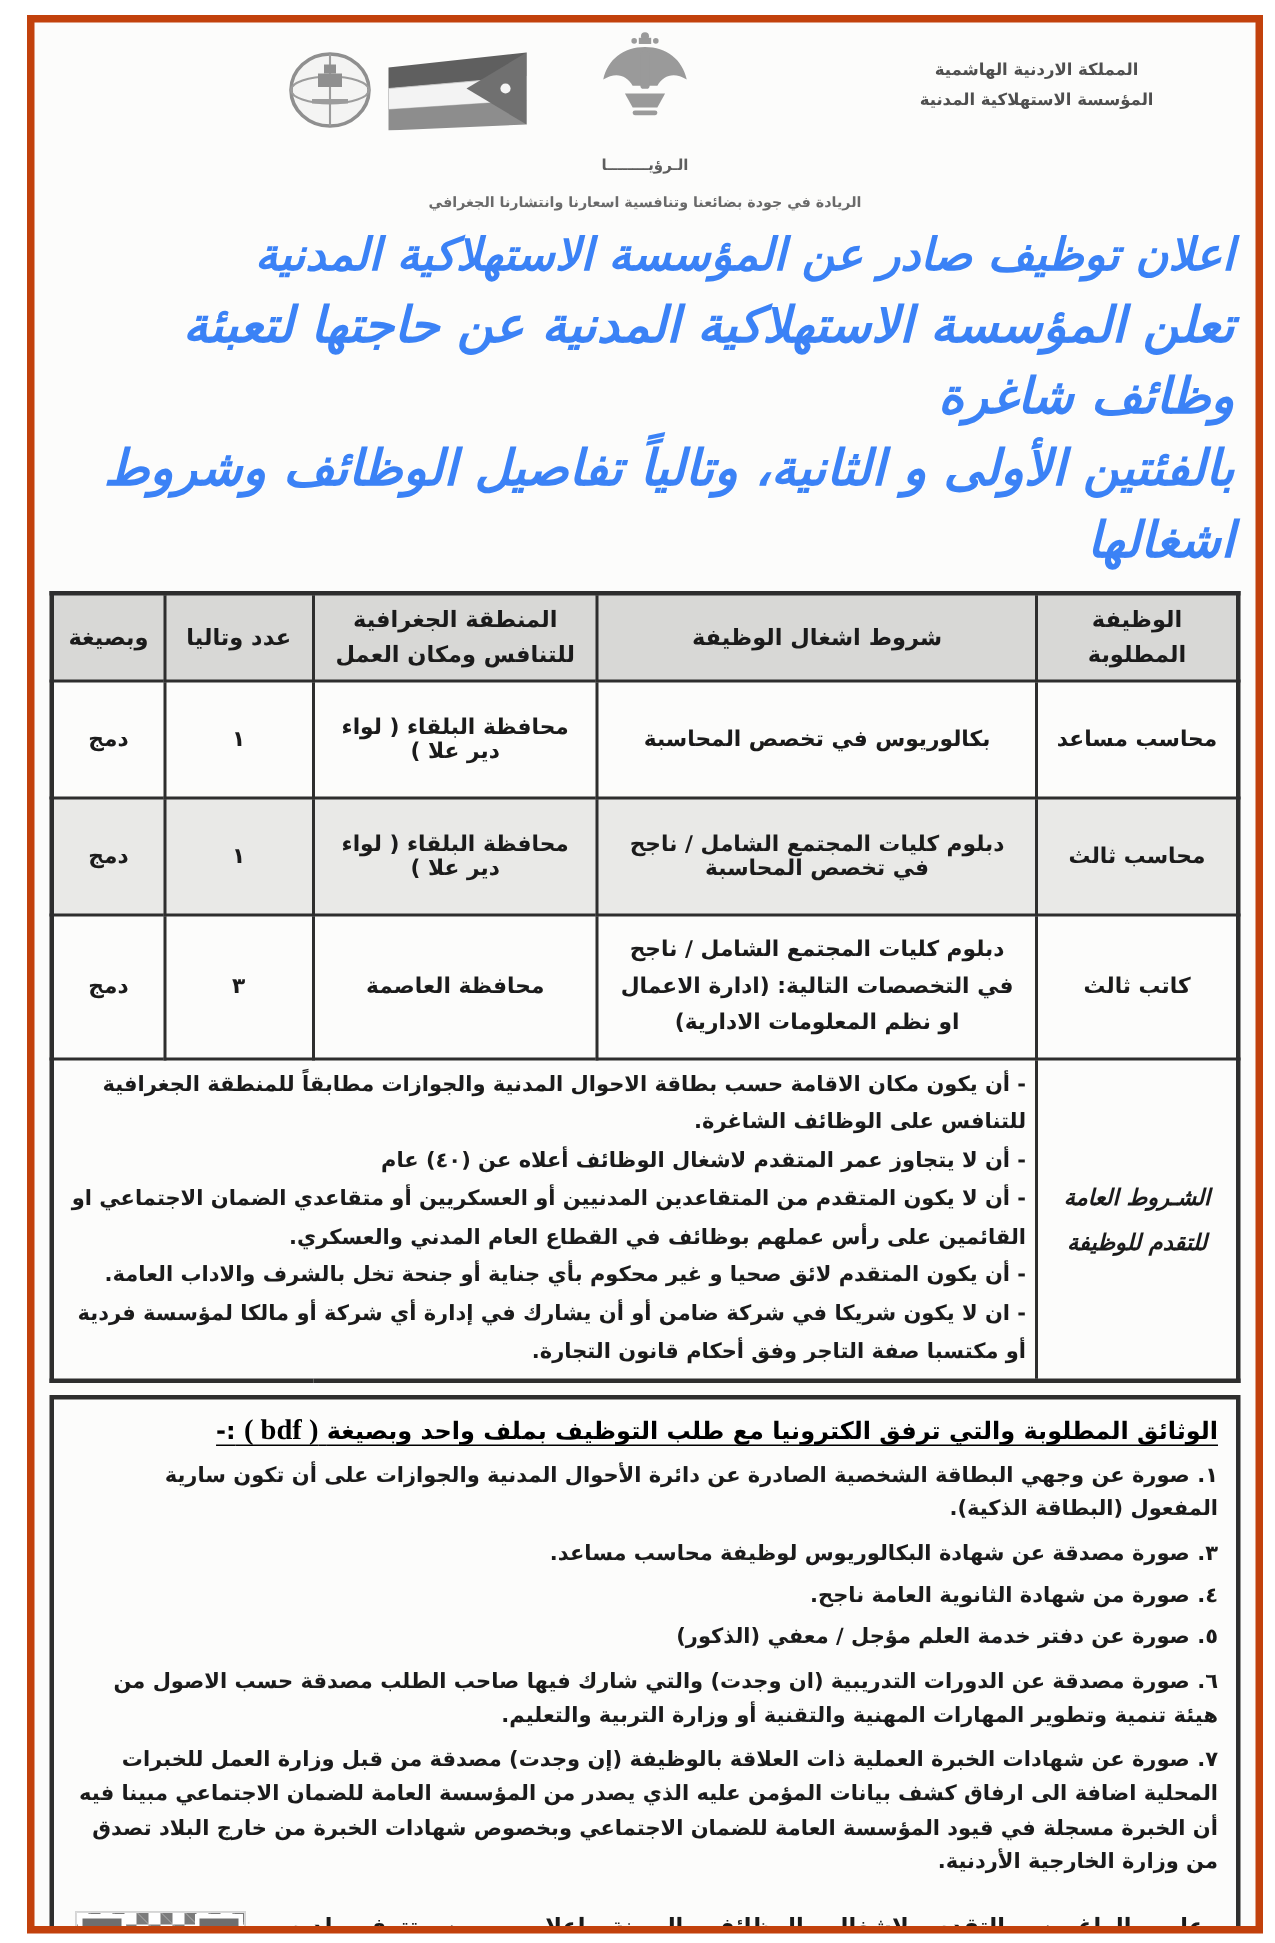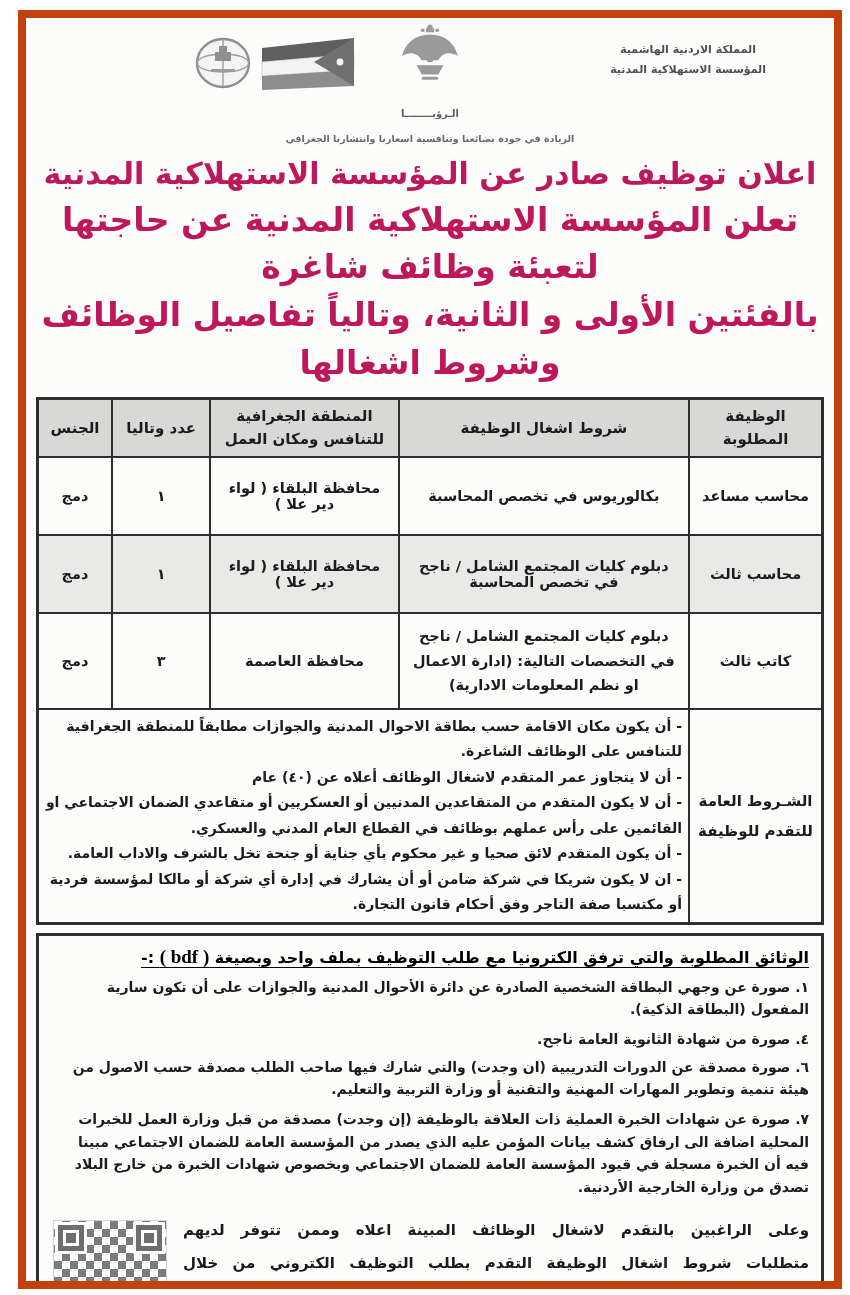--- a/index.html
+++ b/index.html
@@ -3,36 +3,36 @@
 <meta charset="utf-8">
 <style>
   html,body{margin:0;padding:0;background:#ffffff;}
   body{
     width:850px;height:1295px;position:relative;overflow:hidden;
     font-family:"DejaVu Sans","Liberation Sans",sans-serif;
     color:#1b1b1b;direction:rtl;
   }
   .frame{
     position:absolute;left:18px;top:10px;right:8px;bottom:6px;
-    border:8px solid #c2410c;background:#fcfcfb;
+    border:5px solid #c2410c;background:#fcfcfb;
     padding:6px 10px;overflow:hidden;box-sizing:border-box;
   }
   
   .logos-row{position:relative;height:84px;}
   .kingdom-text{
     position:absolute;right:58px;top:16px;text-align:center;
     font-size:11px;font-weight:bold;color:#4f4f4f;line-height:1.8;
   }
   .coat-wrap{position:absolute;left:50%;transform:translateX(-50%);top:0;text-align:center;}
   .org-logos{position:absolute;left:158px;top:12px;display:flex;align-items:flex-start;gap:4px;}
   .vision-label{text-align:center;font-size:10px;font-weight:bold;color:#5e5e5e;line-height:1.2;}
   .tagline{text-align:center;font-size:9.5px;font-weight:bold;color:#6a6a6a;margin-top:13px;}
   .title{
-    text-align:center;font-weight:bold;color:#be185d;
-    margin:8px 4px 10px;line-height:1.45;
+    font-weight:bold;color:#3b82f6;
+    margin:8px 4px 10px;line-height:1.45;font-style:italic;
   }
   .title .l1{font-size:30px;display:block;}
   .title .l2,.title .l3{font-size:33px;display:block;}
   
   table.jobs{
     width:100%;border-collapse:collapse;table-layout:fixed;
     border:3px solid #2e2e2e;
   }
   table.jobs th,table.jobs td{
     border:2px solid #2e2e2e;padding:4px 6px;vertical-align:middle;
@@ -40,21 +40,21 @@
   }
   table.jobs th{background:#d8d8d6;font-size:15px;line-height:1.5;height:48px;}
   .col-position{width:17%;}
   .col-req{width:37%;}
   .col-region{width:24%;}
   .col-count{width:12.5%;}
   .col-gender{width:9.5%;}
   tr.r1 td{height:68px;font-size:14.5px;}
   tr.r2 td{height:68px;font-size:14.5px;background:#e9e9e7;}
   tr.r3 td{height:86px;font-size:14.5px;line-height:1.7;}
-  td.cond-label{font-size:15px;line-height:2.0;}
+  td.cond-label{font-size:15px;line-height:2.0;font-style:italic;}
   td.cond-body{text-align:right;padding:8px 12px;}
   .cond-item{font-size:14px;line-height:1.82;text-align:right;}
   
   .lower-box{
     margin-top:8px;border:3px solid #2e2e2e;background:#fcfcfb;
     padding:8px 12px 10px;box-sizing:border-box;
   }
   .docs-title{
     font-size:16px;font-weight:bold;color:#000000;margin:2px 0 8px;
     text-decoration:underline;text-underline-offset:4px;
@@ -157,21 +157,21 @@
         <col class="col-region">
         <col class="col-count">
         <col class="col-gender">
     </colgroup>
     <thead>
       <tr>
         <th>الوظيفة المطلوبة</th>
         <th>شروط اشغال الوظيفة</th>
         <th>المنطقة الجغرافية للتنافس ومكان العمل</th>
         <th>عدد وتاليا</th>
-        <th>الجنس</th>
+        <th>وبصيغة</th>
       </tr>
     </thead>
     <tbody>
       <tr class="r1">
         <td>محاسب مساعد</td>
         <td>بكالوريوس في تخصص المحاسبة</td>
         <td>محافظة البلقاء ( لواء دير علا )</td>
         <td>١</td>
         <td>دمج</td>
       </tr>
@@ -204,21 +204,23 @@
 
   <section class="lower-box">
 
     <h2 class="docs-title">
       <span>الوثائق المطلوبة والتي ترفق الكترونيا مع طلب التوظيف بملف واحد وبصيغة</span>
       <bdi class="fmt">( bdf )</bdi>
       <span>:-</span>
     </h2>
 
     <div class="doc-item sp">١. صورة عن وجهي البطاقة الشخصية الصادرة عن دائرة الأحوال المدنية والجوازات على أن تكون سارية المفعول (البطاقة الذكية).</div>
+    <div class="doc-item">٣. صورة مصدقة عن شهادة البكالوريوس لوظيفة محاسب مساعد.</div>
     <div class="doc-item">٤. صورة من شهادة الثانوية العامة ناجح.</div>
+    <div class="doc-item sp">٥. صورة عن دفتر خدمة العلم مؤجل / معفي (الذكور)</div>
     <div class="doc-item sp">٦. صورة مصدقة عن الدورات التدريبية (ان وجدت) والتي شارك فيها صاحب الطلب مصدقة حسب الاصول من هيئة تنمية وتطوير المهارات المهنية والتقنية أو وزارة التربية والتعليم.</div>
     <div class="doc-item">٧. صورة عن شهادات الخبرة العملية ذات العلاقة بالوظيفة (إن وجدت) مصدقة من قبل وزارة العمل للخبرات المحلية اضافة الى ارفاق كشف بيانات المؤمن عليه الذي يصدر من المؤسسة العامة للضمان الاجتماعي مبينا فيه أن الخبرة مسجلة في قيود المؤسسة العامة للضمان الاجتماعي وبخصوص شهادات الخبرة من خارج البلاد تصدق من وزارة الخارجية الأردنية.</div>
 
     <div class="apply-block">
       <div class="qr">
         <div class="qr-f tl"></div>
         <div class="qr-f tr"></div>
 
       </div>
       <p class="apply-text">

